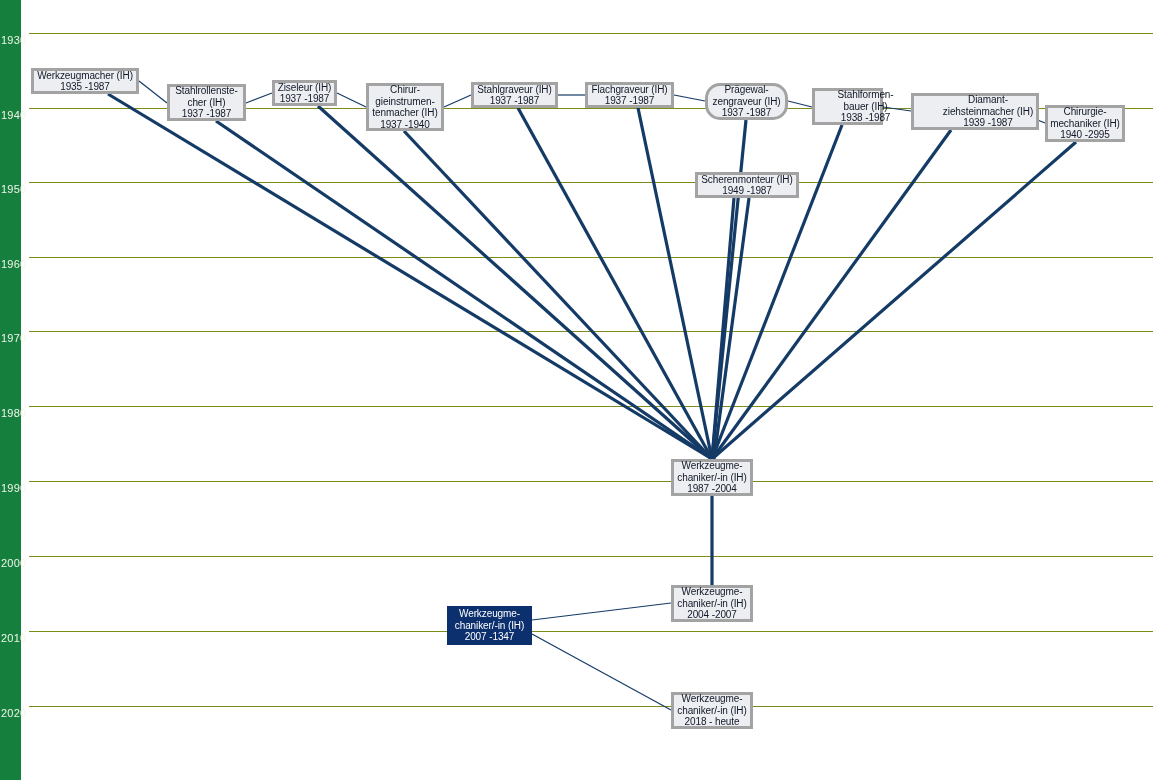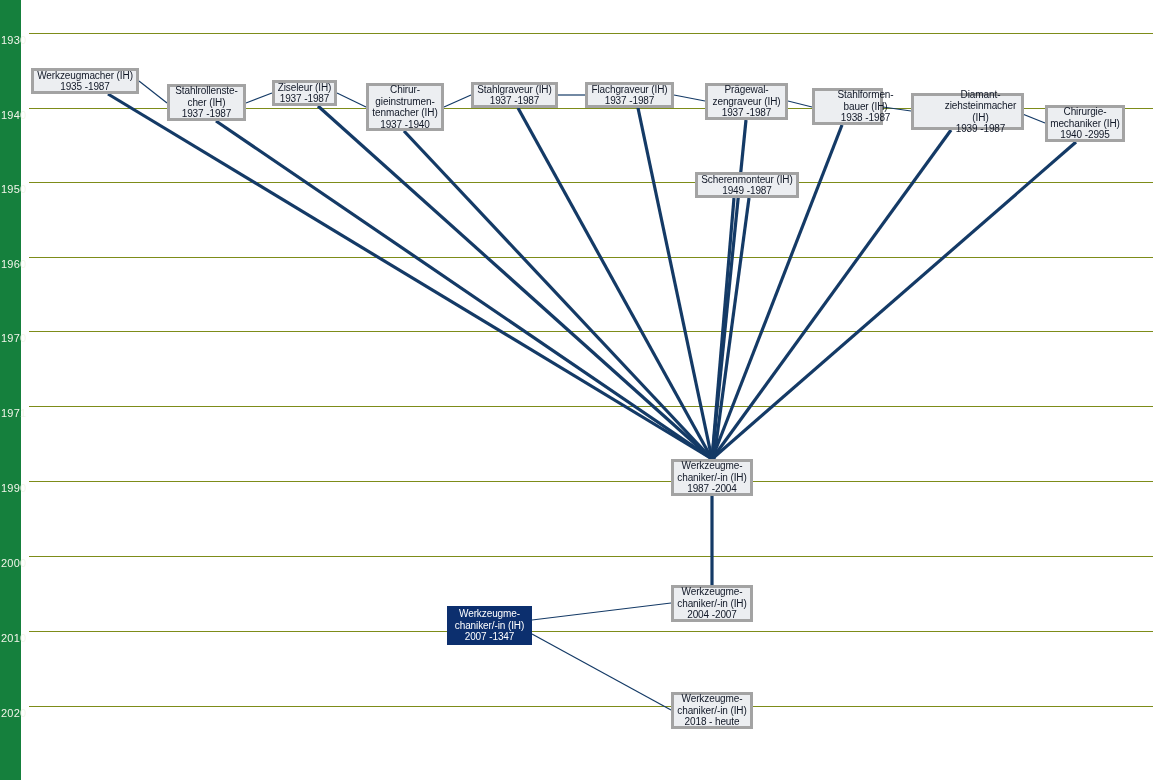--- a/index.html
+++ b/index.html
@@ -132,21 +132,21 @@
         <path d="M 712 496 L 712 585"></path>
       </g>
   </svg>
 
   <div id="year-axis">
       <div class="year-label" style="top: 35px;">1930</div>
       <div class="year-label" style="top: 110px;">1940</div>
       <div class="year-label" style="top: 184px;">1950</div>
       <div class="year-label" style="top: 259px;">1960</div>
       <div class="year-label" style="top: 333px;">1970</div>
-      <div class="year-label" style="top: 408px;">1971</div>
+      <div class="year-label" style="top: 408px;">1980</div>
       <div class="year-label" style="top: 483px;">1990</div>
       <div class="year-label" style="top: 558px;">2000</div>
       <div class="year-label" style="top: 633px;">2010</div>
       <div class="year-label" style="top: 708px;">2020</div>
     </div>
 
   <div id="nodes">
       <div class="node" style="left: 31px; top: 68px; width: 108px; height: 26px;">
         <span class="n-title">Werkzeugmacher (IH)</span>
         <span class="n-years">1935 -1987</span>
@@ -167,31 +167,31 @@
         <span class="n-years">1937 -1940</span>
       </div>
       <div class="node" style="left: 471px; top: 82px; width: 87px; height: 26px;">
         <span class="n-title">Stahlgraveur (IH)</span>
         <span class="n-years">1937 -1987</span>
       </div>
       <div class="node" style="left: 585px; top: 82px; width: 89px; height: 26px;">
         <span class="n-title">Flachgraveur (IH)</span>
         <span class="n-years">1937 -1987</span>
       </div>
-      <div class="node" style="left: 705px; top: 83px; width: 83px; height: 37px;">
+      <div class="node" style="left: 705px; top: 83px; width: 83px; height: 37px; border-radius: 15px;">
         <span class="n-title">Prägewal-
 zengraveur (IH)</span>
         <span class="n-years">1937 -1987</span>
       </div>
       <div class="node" style="left: 812px; top: 88px; width: 71px; height: 37px; padding-left: 38px;">
         <span class="n-title">Stahlformen-
 bauer (IH)</span>
         <span class="n-years">1938 -1987</span>
       </div>
-      <div class="node" style="left: 911px; top: 93px; width: 113px; height: 37px; padding-left: 28px;">
+      <div class="node" style="left: 911px; top: 93px; width: 128px; height: 37px; padding-left: 28px;">
         <span class="n-title">Diamant-
 ziehsteinmacher (IH)</span>
         <span class="n-years">1939 -1987</span>
       </div>
       <div class="node" style="left: 1045px; top: 105px; width: 80px; height: 37px;">
         <span class="n-title">Chirurgie-
 mechaniker (IH)</span>
         <span class="n-years">1940 -2995</span>
       </div>
       <div class="node" style="left: 695px; top: 172px; width: 104px; height: 26px;">

